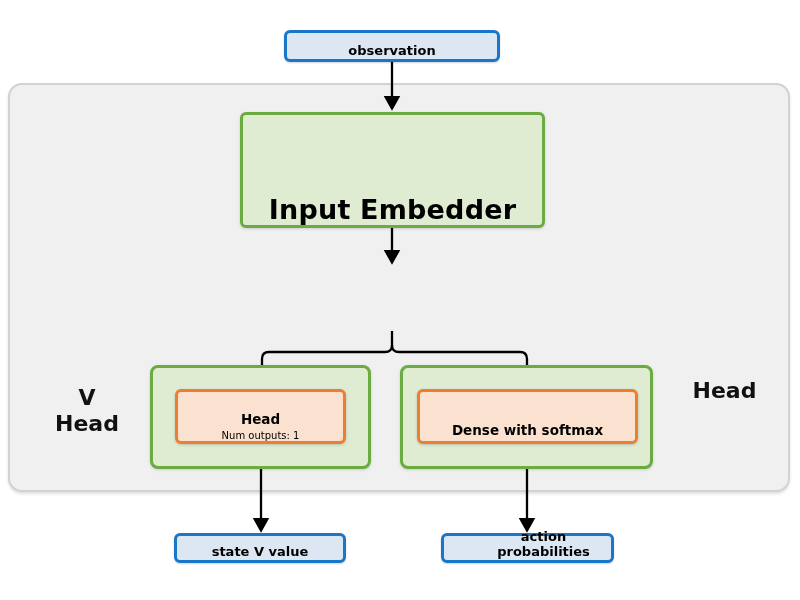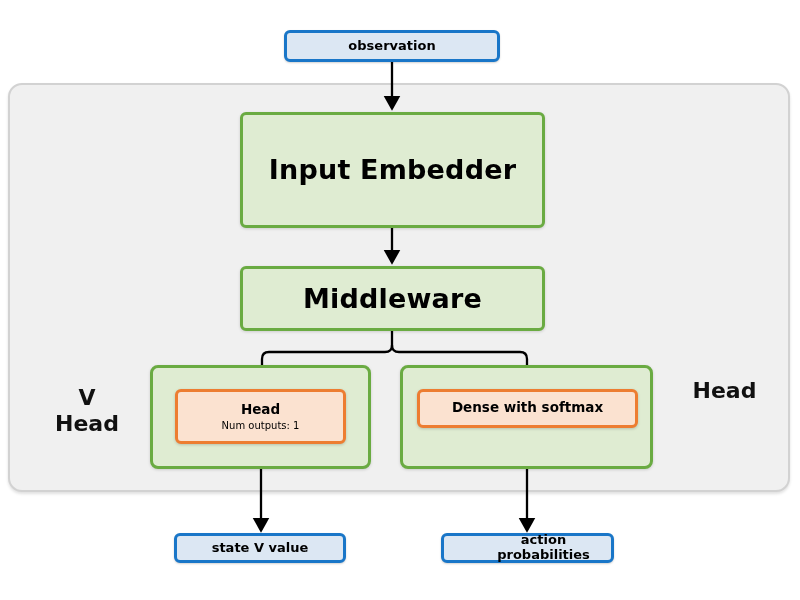--- a/index.html
+++ b/index.html
@@ -17,21 +17,21 @@
     position: relative;
     width: 800px;
     height: 600px;
   }
   .node {
     position: absolute;
     box-sizing: border-box;
     display: flex;
     flex-direction: column;
     align-items: center;
-    justify-content: center;
+    justify-content: flex-end;
     text-align: center;
     line-height: 1.15;
   }
 
   
   .io-node {
     border: 3px solid #1976c8;
     background: #dce7f3;
     border-radius: 6px;
     color: #000000;
@@ -140,39 +140,36 @@
   </svg>
 
   <div class="node io-node" style="left:284px; top:30px; width:216px; height:32px;">
     <span>observation</span>
   </div>
 
   <div class="node green-node big-label" style="left:240px; top:112px; width:305px; height:116px;">
     <span>Input Embedder</span>
   </div>
 
-  <div class="node green-node big-label" style="left:240px; top:266px; width:305px; height:65px;">
-    <span>Middleware</span>
-  </div>
 
   <div class="head-group" style="left:150px; top:365px; width:221px; height:104px;"></div>
 
   <div class="node orange-node" style="left:175px; top:389px; width:171px; height:55px;">
     <span class="orange-title">Head</span>
     <span class="orange-sub">Num outputs: 1</span>
   </div>
 
   <div class="side-caption" style="left:28px; top:385px; width:118px;">
     <div>V</div>
     <div>Head</div>
   </div>
 
   <div class="head-group" style="left:400px; top:365px; width:253px; height:104px;"></div>
 
-  <div class="node orange-node" style="left:417px; top:389px; width:221px; height:39px;">
+  <div class="node orange-node" style="left:417px; top:389px; width:221px; height:55px;">
     <span class="orange-title">Dense with softmax</span>
   </div>
 
   <div class="side-caption" style="left:662px; top:378px; width:125px;">
     <div>Head</div>
   </div>
 
   <div class="node io-node" style="left:174px; top:533px; width:172px; height:30px;">
     <span>state V value</span>
   </div>

